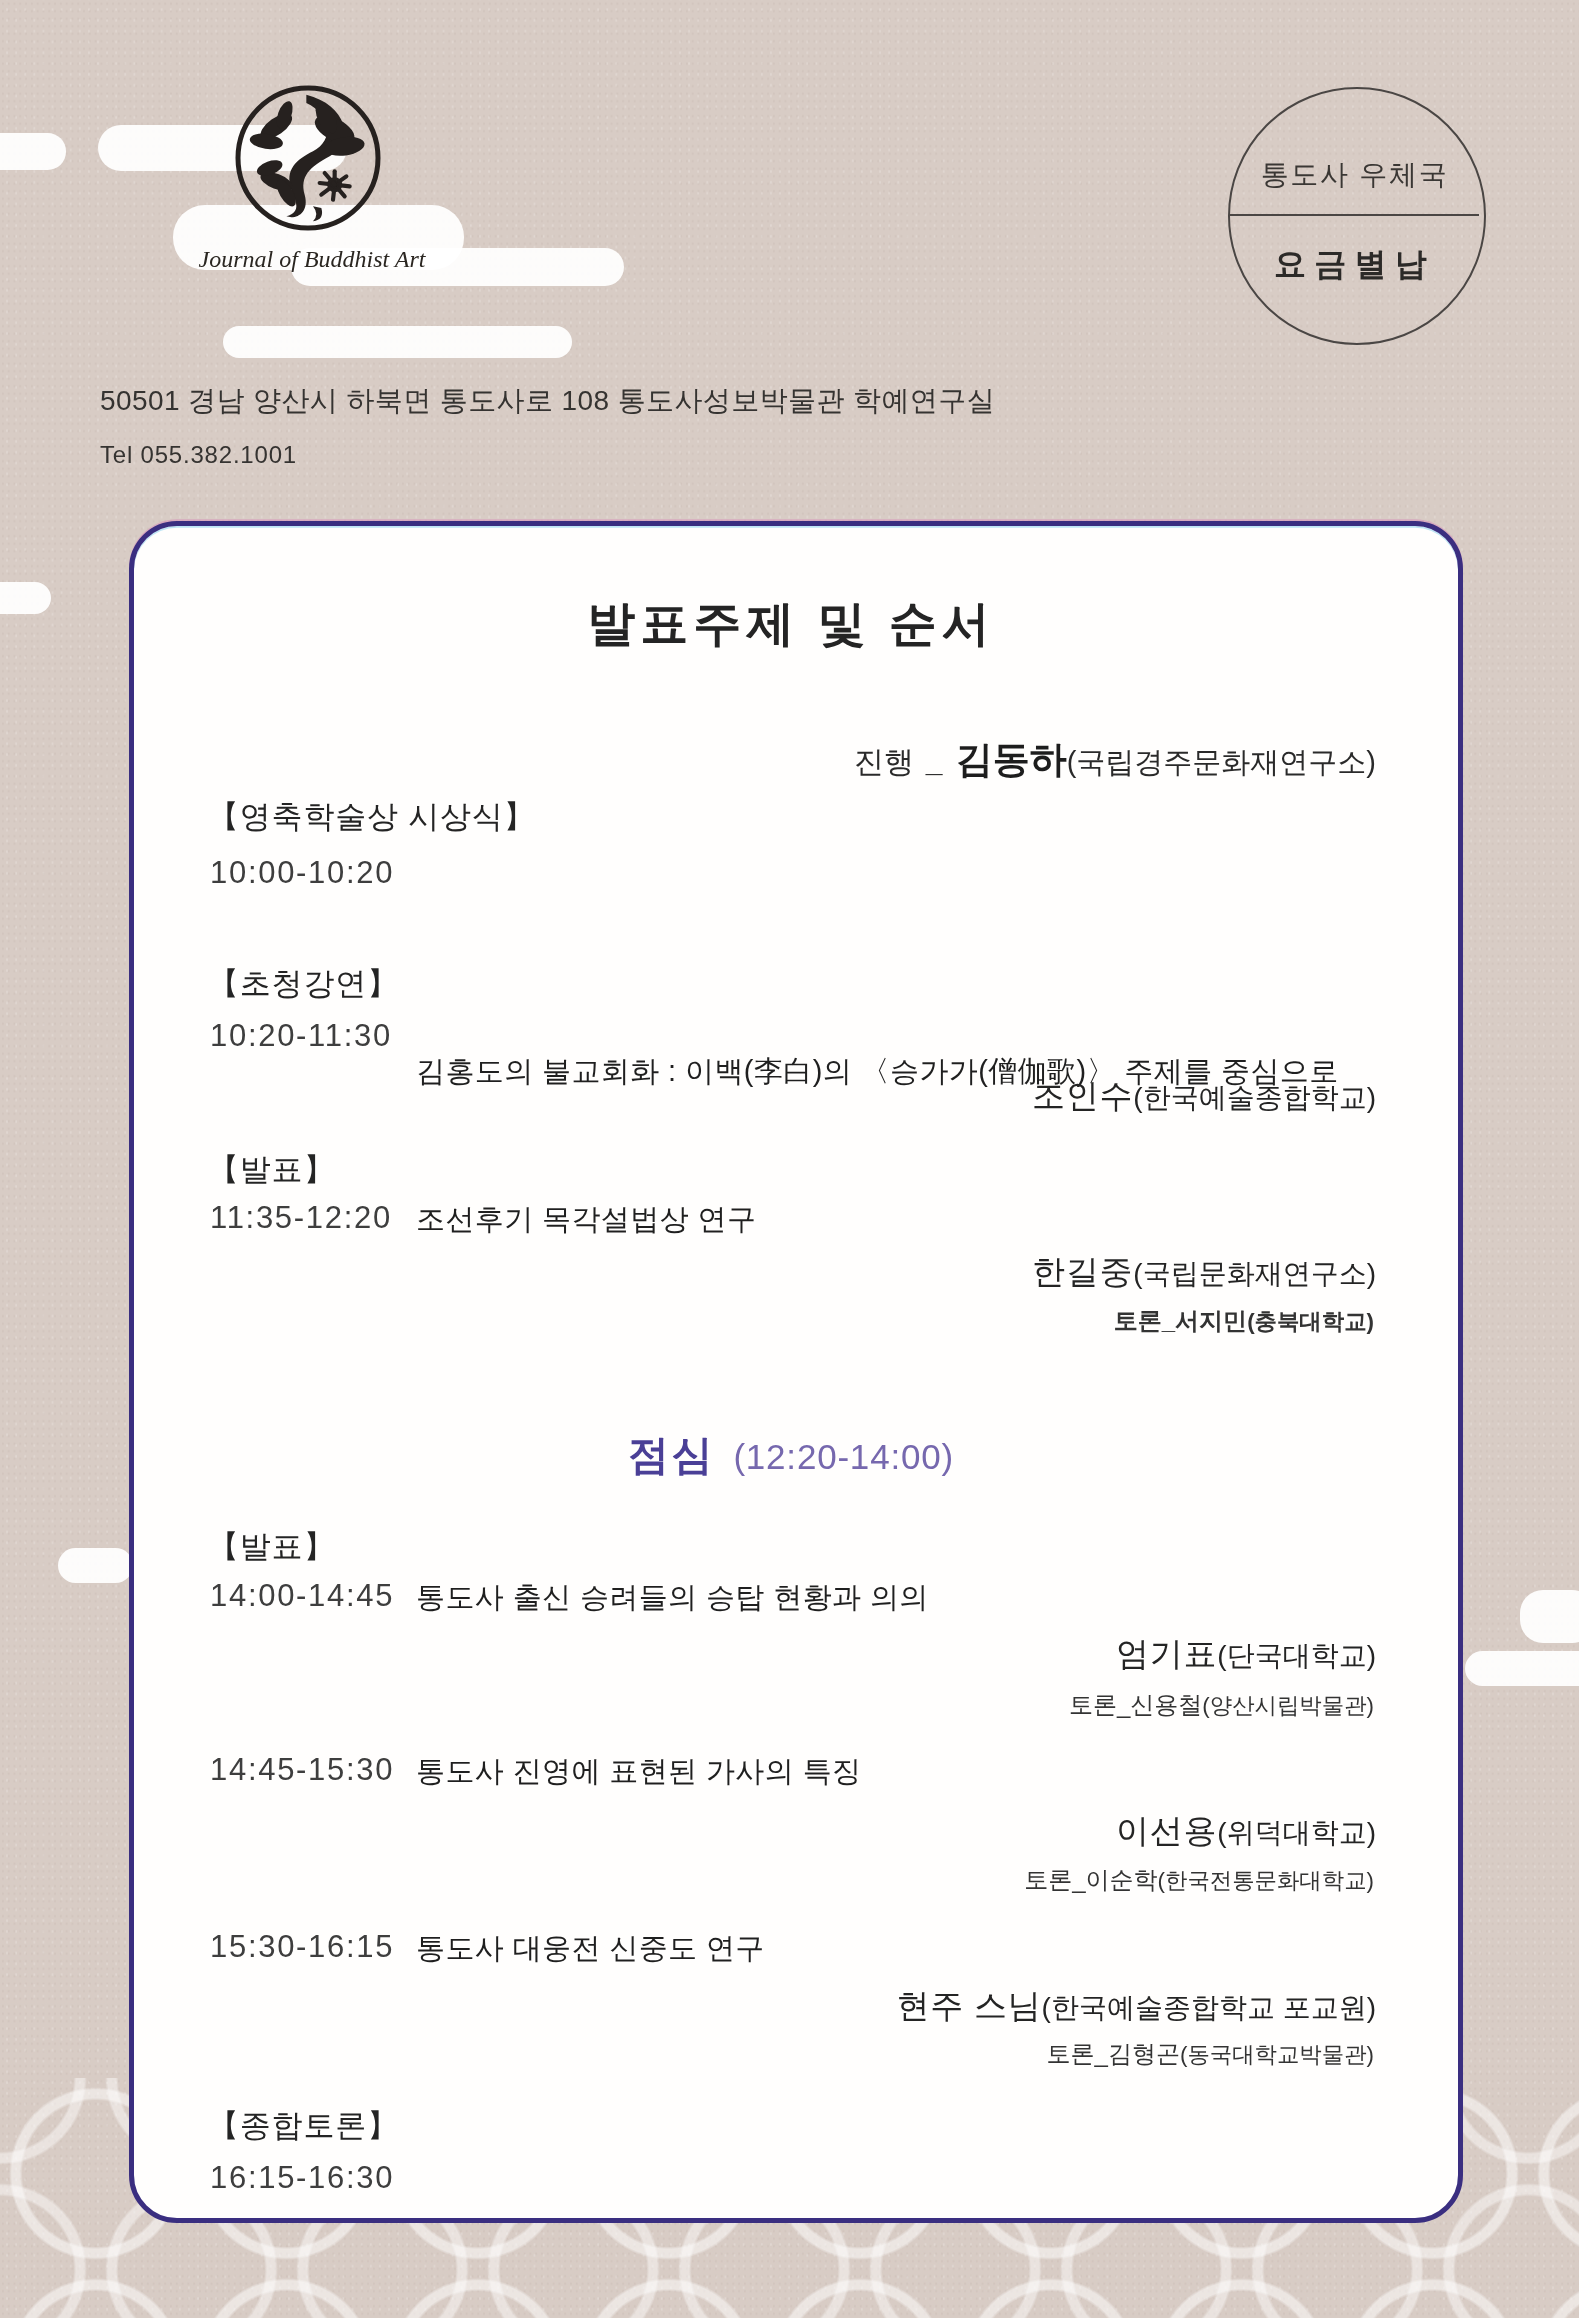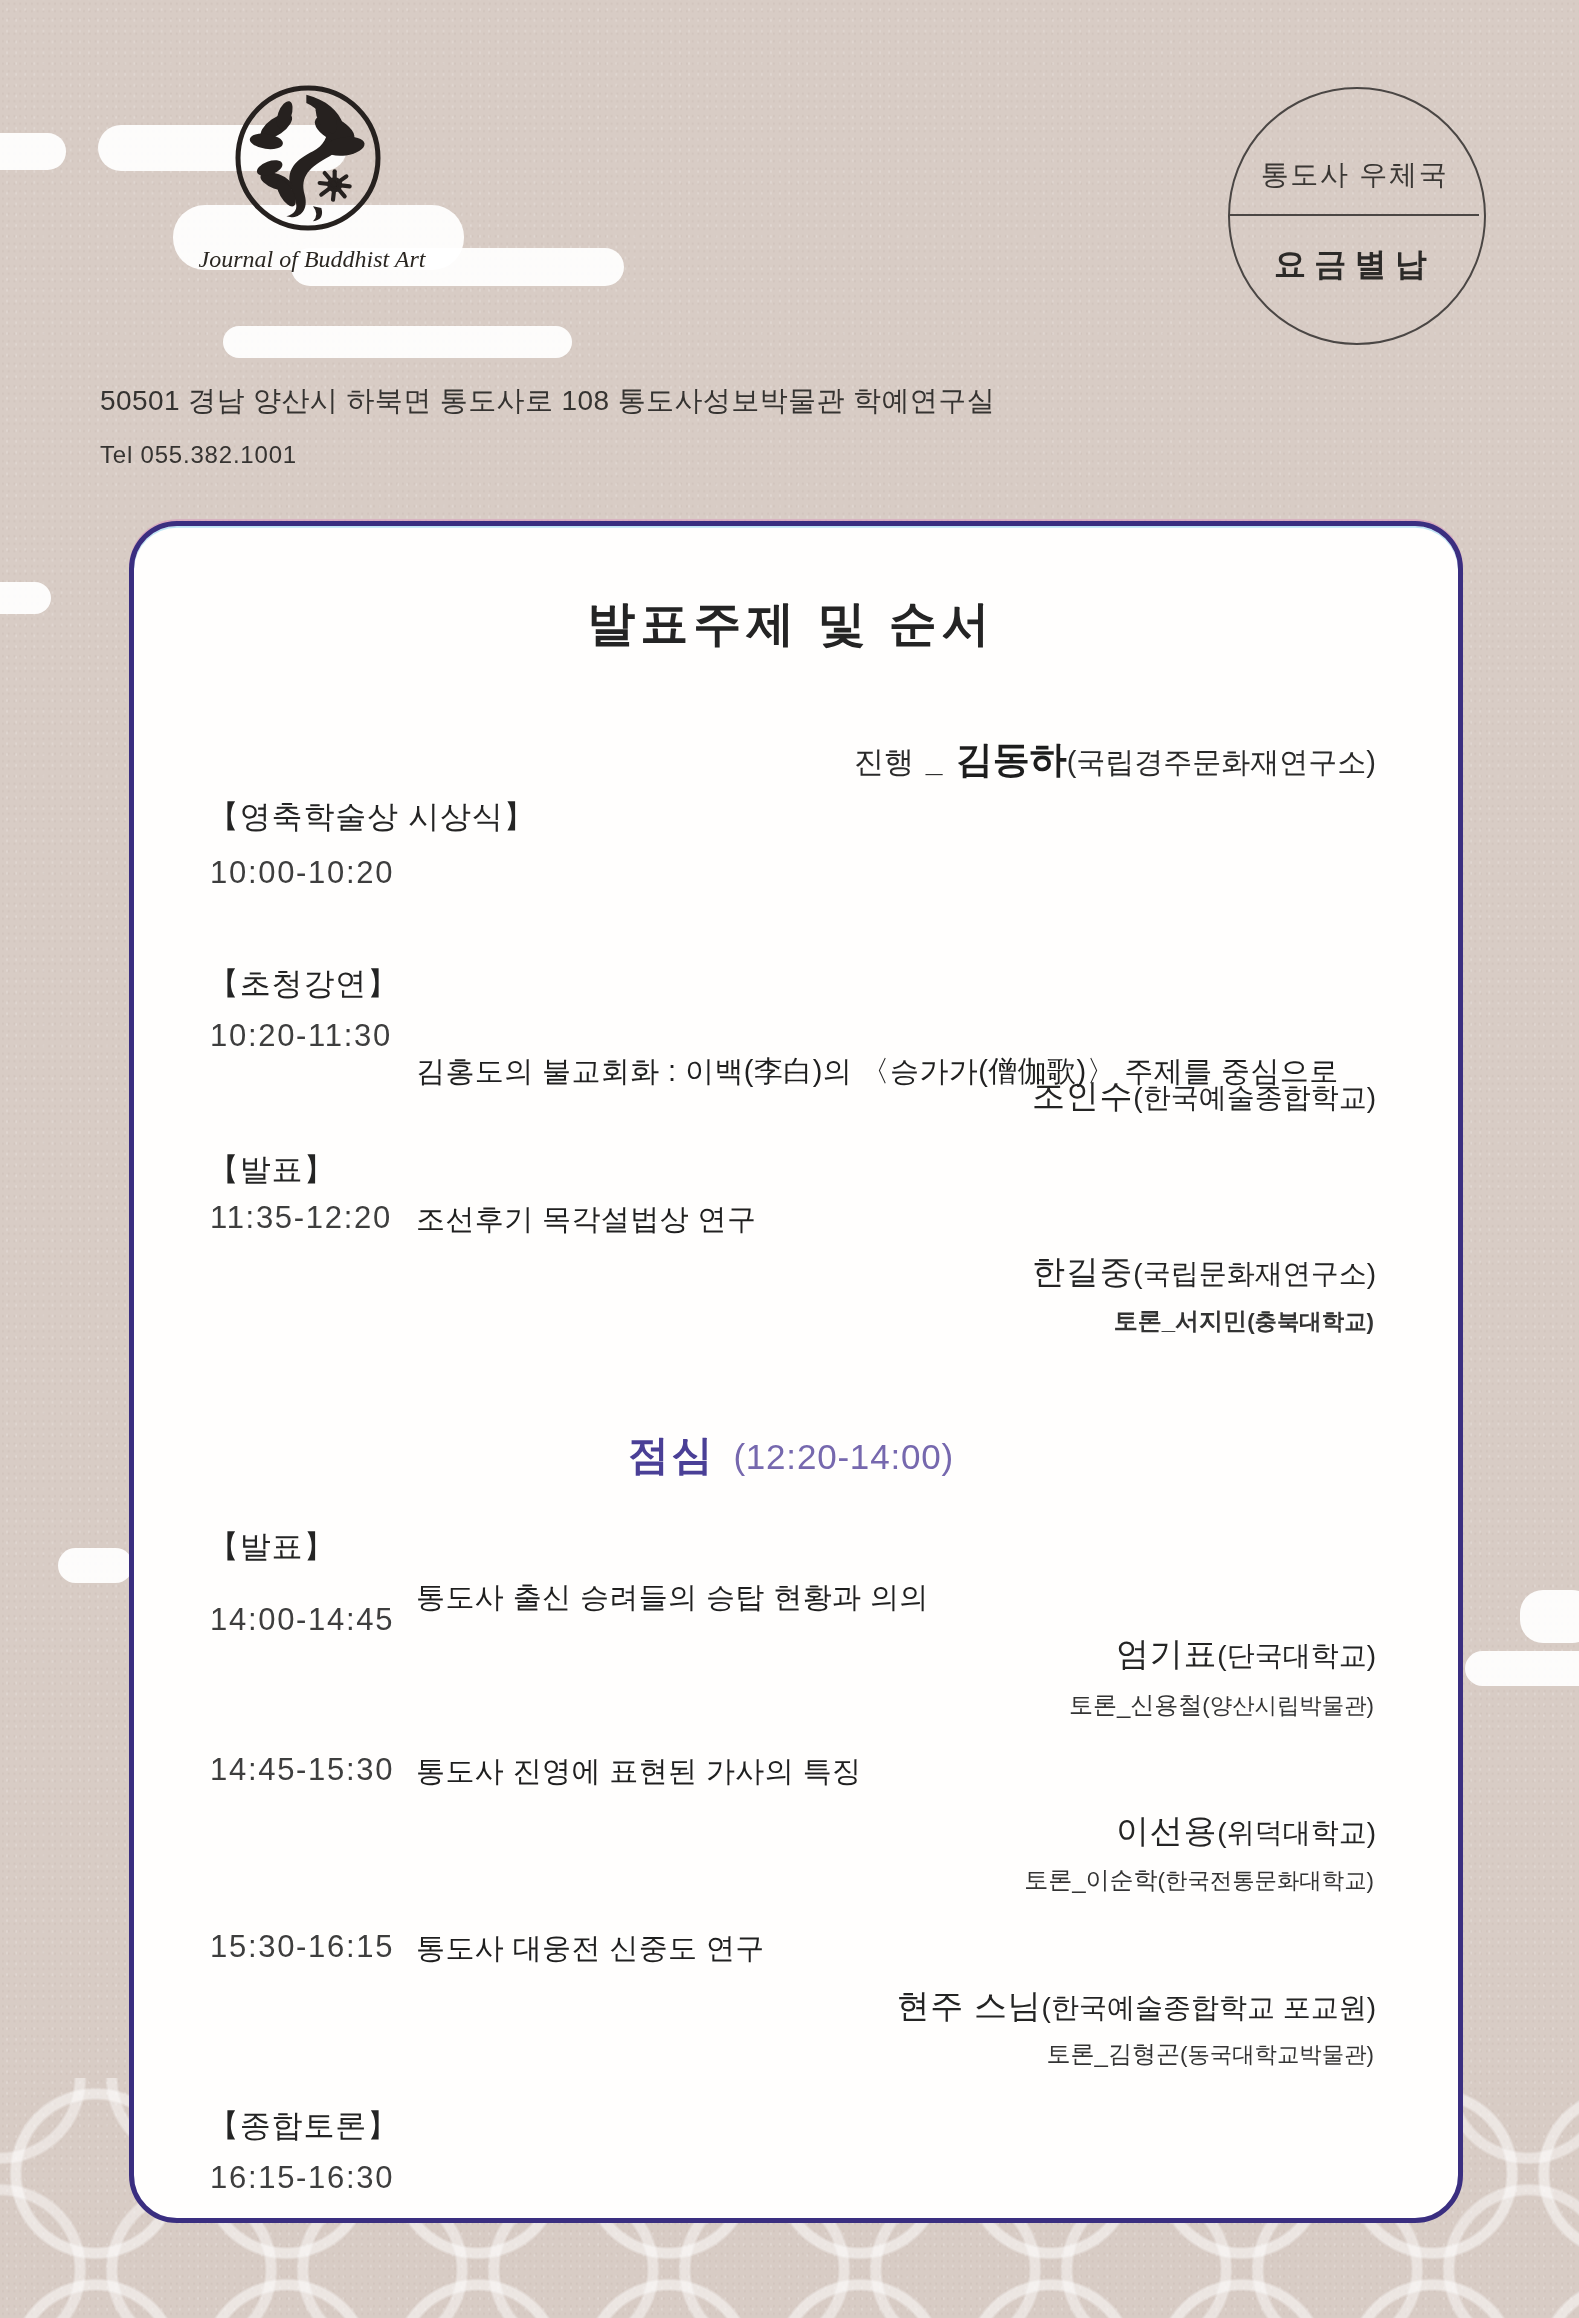--- a/index.html
+++ b/index.html
@@ -161,21 +161,21 @@
   </div>
   <div class="abs discussant" style="top:1305px;font-weight:bold;">
     <span>토론_서지민</span><span class="affil">(충북대학교)</span>
   </div>
 
   <div class="abs lunch">
     <span class="label">점심</span><span class="ltime">(12:20-14:00)</span>
   </div>
 
   <div class="abs sec-label" style="top:1526px;">【발표】</div>
-  <div class="abs time" style="top:1578px;margin-top:24px;">14:00-14:45</div>
+  <div class="abs time" style="top:1578px;">14:00-14:45</div>
   <div class="abs row-title" style="top:1578px;">통도사 출신 승려들의 승탑 현황과 의의</div>
   <div class="abs speaker" style="top:1632px;">
     <span class="name">엄기표</span><span>(단국대학교)</span>
   </div>
   <div class="abs discussant" style="top:1689px;">
     <span>토론_신용철</span><span class="affil">(양산시립박물관)</span>
   </div>
 
   <div class="abs time" style="top:1752px;">14:45-15:30</div>
   <div class="abs row-title" style="top:1752px;">통도사 진영에 표현된 가사의 특징</div>

